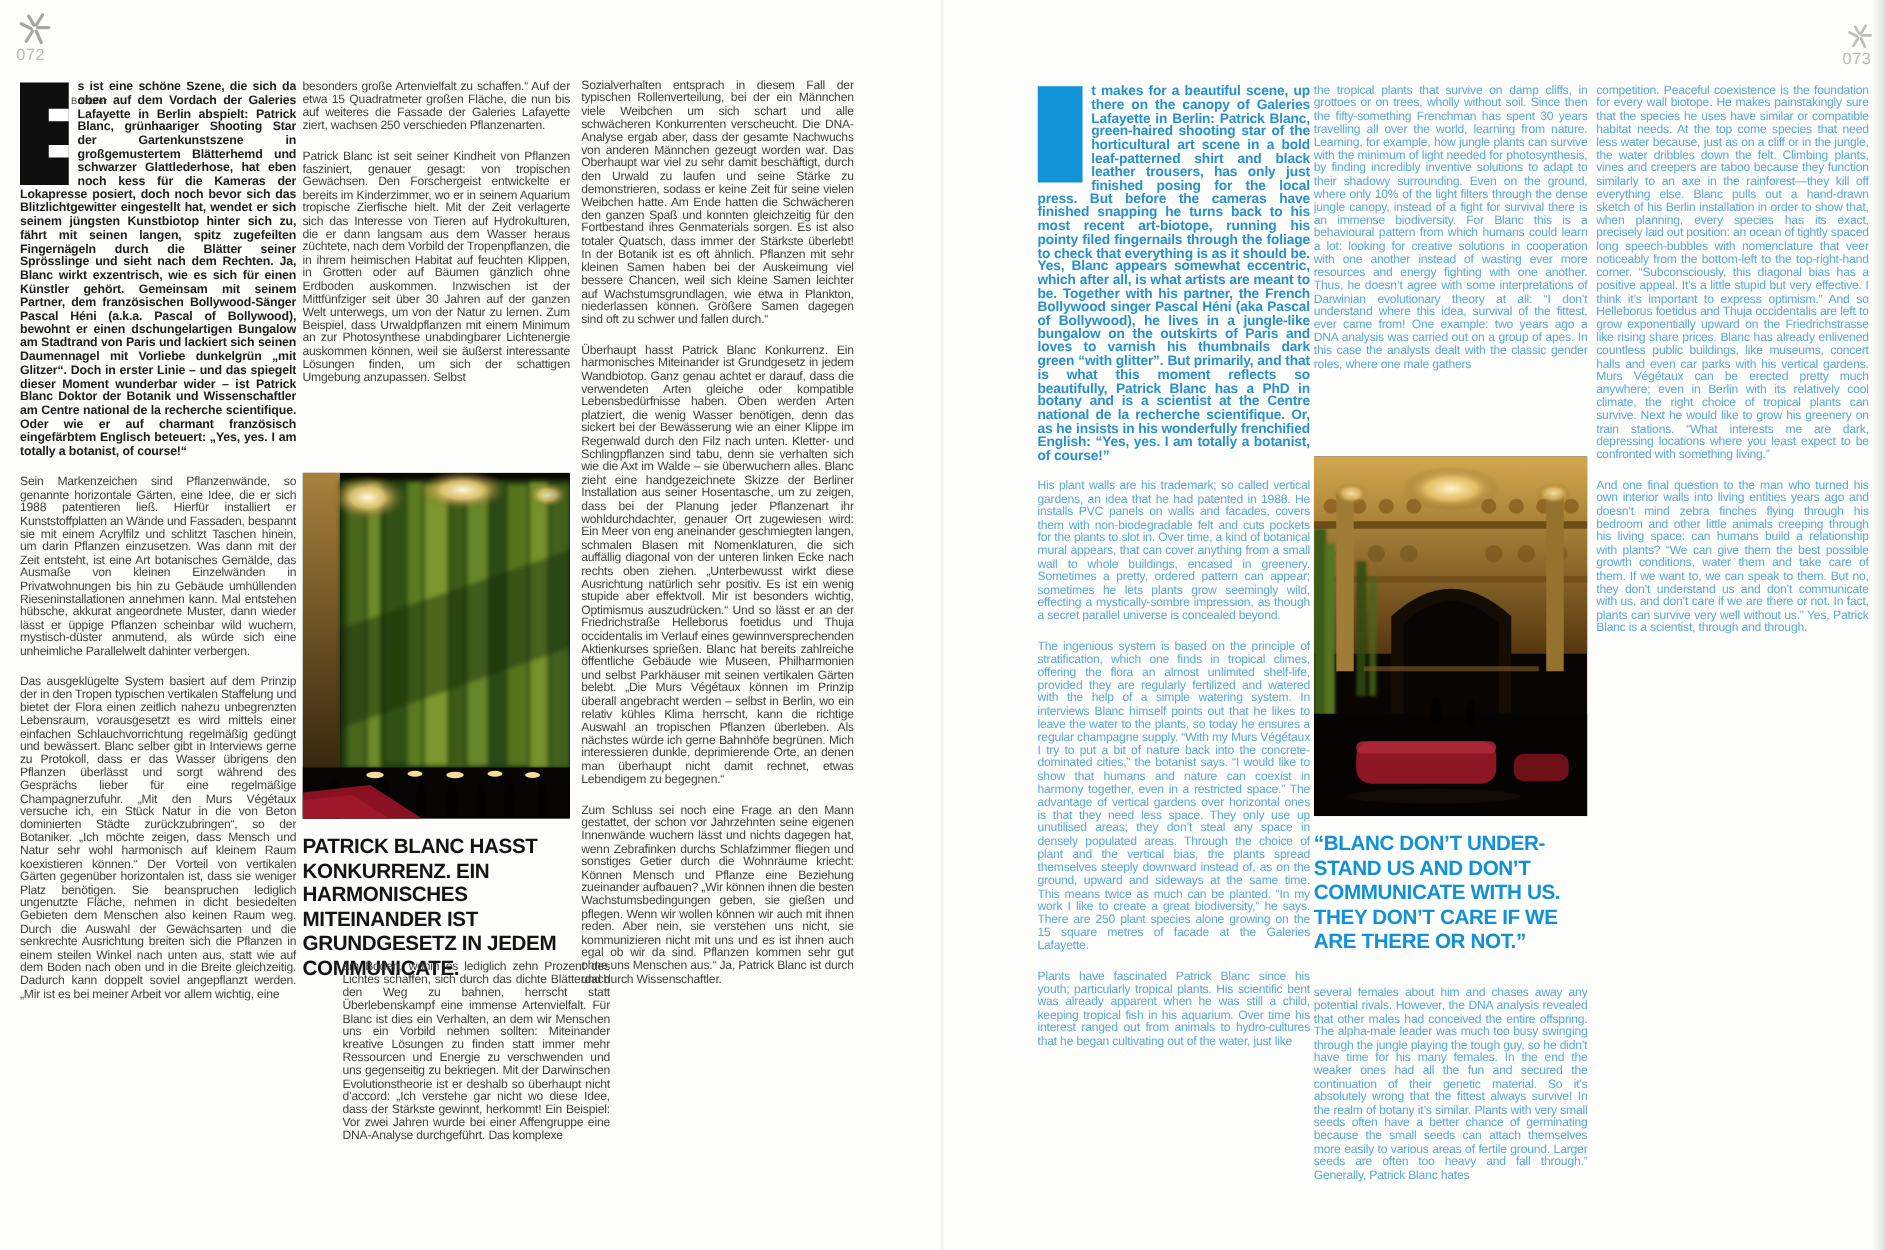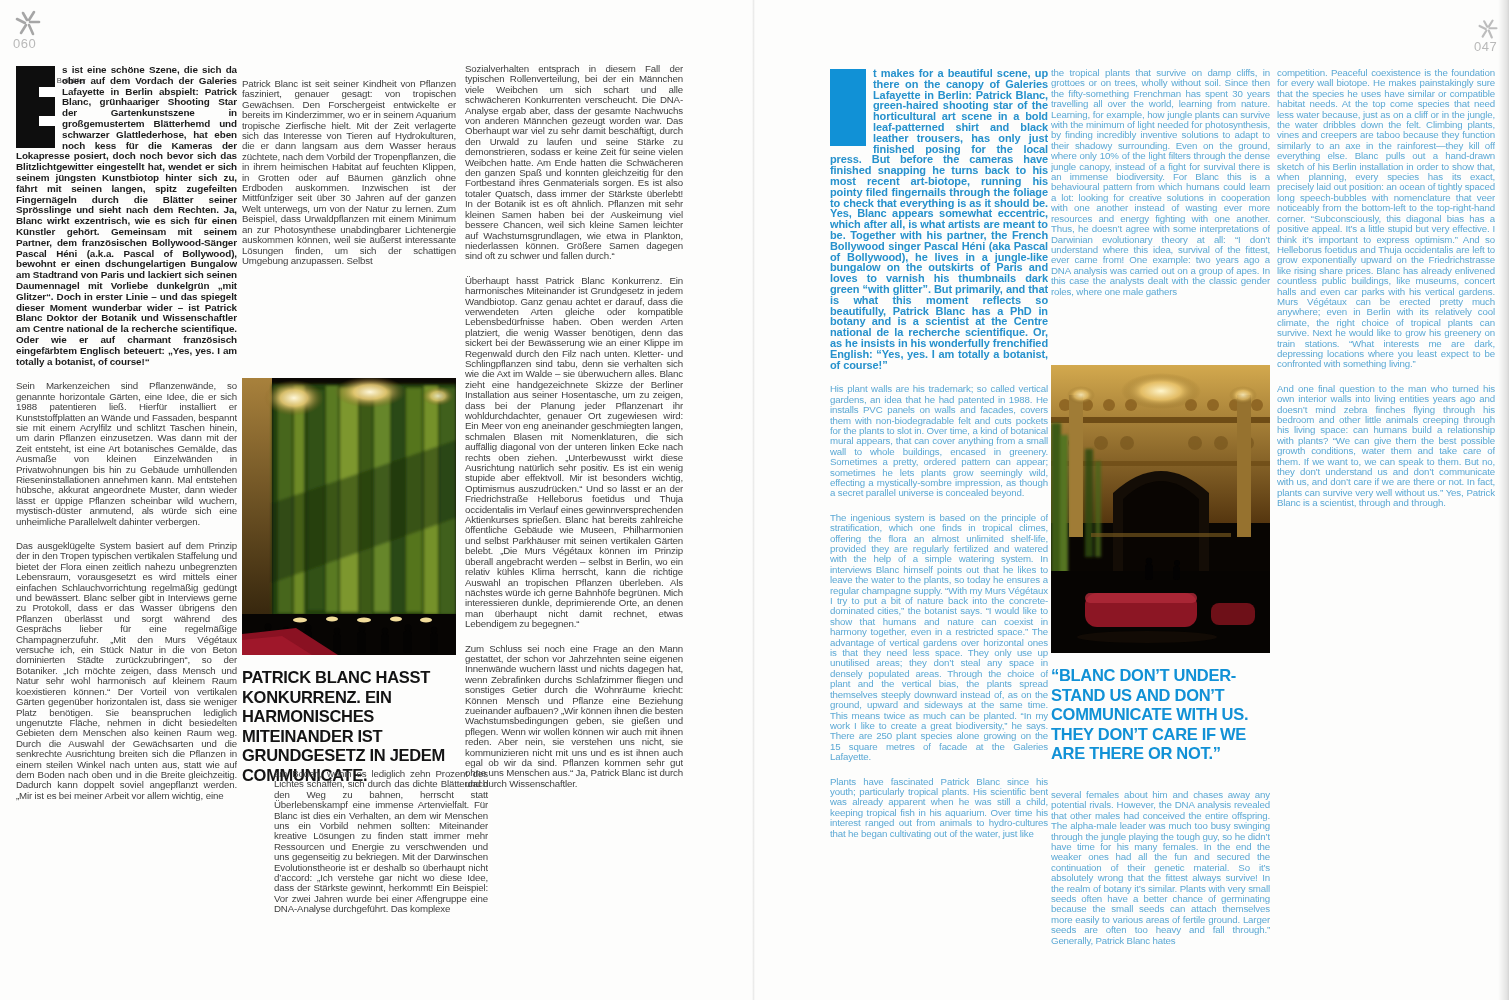--- a/index.html
+++ b/index.html
@@ -46,36 +46,37 @@
     <g stroke="#a6a6a6" stroke-width="2.6" stroke-linecap="round" fill="none">
       <path d="M9 3 L13 10"></path>
         <path d="M20 2 L15 10"></path>
         <path d="M3 9 L11 13"></path>
       <path d="M25 12 L16 12"></path>
         <path d="M7 23 L12 15"></path>
         <path d="M19 24 L15 15"></path>
     </g>
   </svg>
 </div>
-<div class="abs pageno" style="left:13px;top:36px;">060</div>
+<div class="abs pageno" style="left:13px;top:36px;">072</div>
 <div class="abs byline" style="left:16px;top:65px;margin-top:11px;">Text &gt; Kitty Bolhöfer</div>
 
 <div class="col" style="left:16px;top:65px;width:221px;height:928px;">
   <p class="t-bold">
     <span class="dropcap dropcap-e">
       <span class="notch n1"></span>
         <span class="notch n2"></span>
       <span class="sr">E</span>
     </span><span>s ist eine schöne Szene, die sich da oben auf dem Vordach der Galeries Lafayette in Berlin abspielt: Patrick Blanc, grünhaariger Shooting Star der Gartenkunstszene in großgemustertem Blätterhemd und schwarzer Glattlederhose, hat eben noch kess für die Kameras der Lokapresse posiert, doch noch bevor sich das Blitzlichtgewitter eingestellt hat, wendet er sich seinem jüngsten Kunstbiotop hinter sich zu, fährt mit seinen langen, spitz zugefeilten Fingernägeln durch die Blätter seiner Sprösslinge und sieht nach dem Rechten. Ja, Blanc wirkt exzentrisch, wie es sich für einen Künstler gehört. Gemeinsam mit seinem Partner, dem französischen Bollywood-Sänger Pascal Héni (a.k.a. Pascal of Bollywood), bewohnt er einen dschungelartigen Bungalow am Stadtrand von Paris und lackiert sich seinen Daumennagel mit Vorliebe dunkelgrün „mit Glitzer“. Doch in erster Linie – und das spiegelt dieser Moment wunderbar wider – ist Patrick Blanc Doktor der Botanik und Wissenschaftler am Centre national de la recherche scientifique. Oder wie er auf charmant französisch eingefärbtem Englisch beteuert: „Yes, yes. I am totally a botanist, of course!“</span>
   </p>
   <p class="t-light gap">Sein Markenzeichen sind Pflanzenwände, so genannte horizontale Gärten, eine Idee, die er sich 1988 patentieren ließ. Hierfür installiert er Kunststoffplatten an Wände und Fassaden, bespannt sie mit einem Acrylfilz und schlitzt Taschen hinein, um darin Pflanzen einzusetzen. Was dann mit der Zeit entsteht, ist eine Art botanisches Gemälde, das Ausmaße von kleinen Einzelwänden in Privatwohnungen bis hin zu Gebäude umhüllenden Rieseninstallationen annehmen kann. Mal entstehen hübsche, akkurat angeordnete Muster, dann wieder lässt er üppige Pflanzen scheinbar wild wuchern, mystisch-düster anmutend, als würde sich eine unheimliche Parallelwelt dahinter verbergen.</p>
   <p class="t-light gap">Das ausgeklügelte System basiert auf dem Prinzip der in den Tropen typischen vertikalen Staffelung und bietet der Flora einen zeitlich nahezu unbegrenzten Lebensraum, vorausgesetzt es wird mittels einer einfachen Schlauchvorrichtung regelmäßig gedüngt und bewässert. Blanc selber gibt in Interviews gerne zu Protokoll, dass er das Wasser übrigens den Pflanzen überlässt und sorgt während des Gesprächs lieber für eine regelmäßige Champagnerzufuhr. „Mit den Murs Végétaux versuche ich, ein Stück Natur in die von Beton dominierten Städte zurückzubringen“, so der Botaniker. „Ich möchte zeigen, dass Mensch und Natur sehr wohl harmonisch auf kleinem Raum koexistieren können.“ Der Vorteil von vertikalen Gärten gegenüber horizontalen ist, dass sie weniger Platz benötigen. Sie beanspruchen lediglich ungenutzte Fläche, nehmen in dicht besiedelten Gebieten dem Menschen also keinen Raum weg. Durch die Auswahl der Gewächsarten und die senkrechte Ausrichtung breiten sich die Pflanzen in einem steilen Winkel nach unten aus, statt wie auf dem Boden nach oben und in die Breite gleichzeitig. Dadurch kann doppelt soviel angepflanzt werden. „Mir ist es bei meiner Arbeit vor allem wichtig, eine</p>
 </div>
 
 <div class="col" style="left:242px;top:65px;width:214px;height:311px;">
+  <p class="t-light">besonders große Artenvielfalt zu schaffen.“ Auf der etwa 15 Quadratmeter großen Fläche, die nun bis auf weiteres die Fassade der Galeries Lafayette ziert, wachsen 250 verschieden Pflanzenarten.</p>
   <p class="t-light gap">Patrick Blanc ist seit seiner Kindheit von Pflanzen fasziniert, genauer gesagt: von tropischen Gewächsen. Den Forschergeist entwickelte er bereits im Kinderzimmer, wo er in seinem Aquarium tropische Zierfische hielt. Mit der Zeit verlagerte sich das Interesse von Tieren auf Hydrokulturen, die er dann langsam aus dem Wasser heraus züchtete, nach dem Vorbild der Tropenpflanzen, die in ihrem heimischen Habitat auf feuchten Klippen, in Grotten oder auf Bäumen gänzlich ohne Erdboden auskommen. Inzwischen ist der Mittfünfziger seit über 30 Jahren auf der ganzen Welt unterwegs, um von der Natur zu lernen. Zum Beispiel, dass Urwaldpflanzen mit einem Minimum an zur Photosynthese unabdingbarer Lichtenergie auskommen können, weil sie äußerst interessante Lösungen finden, um sich der schattigen Umgebung anzupassen. Selbst</p>
 </div>
 
 <div class="photo" style="left:242px;top:378px;width:214px;height:277px;">
   <svg width="214" height="277" viewBox="0 0 214 277">
     <defs>
       <radialGradient id="glowL">
           <stop offset="0" stop-color="#fff8da"></stop>
           <stop offset="0.45" stop-color="#f0cd79" stop-opacity="0.85"></stop>
           <stop offset="1" stop-color="#7a5a18" stop-opacity="0"></stop>
@@ -161,21 +162,21 @@
     <g stroke="#bdbdbd" stroke-width="2.8" stroke-linecap="round" fill="none">
       <path d="M9 3 L13 10"></path>
         <path d="M20 2 L15 10"></path>
         <path d="M3 9 L11 13"></path>
       <path d="M25 12 L16 12"></path>
         <path d="M7 23 L12 15"></path>
         <path d="M19 24 L15 15"></path>
     </g>
   </svg>
 </div>
-<div class="abs pageno" style="left:1474px;top:39px;">047</div>
+<div class="abs pageno" style="left:1474px;top:39px;">073</div>
 
 <div class="col" style="left:830px;top:68px;width:218px;height:925px;">
   <p class="b-bold">
     <span class="dropcap dropcap-i">
       <span class="sr">I</span>
     </span><span>t makes for a beautiful scene, up there on the canopy of Galeries Lafayette in Berlin: Patrick Blanc, green-haired shooting star of the horticultural art scene in a bold leaf-patterned shirt and black leather trousers, has only just finished posing for the local press. But before the cameras have finished snapping he turns back to his most recent art-biotope, running his pointy filed fingernails through the foliage to check that everything is as it should be. Yes, Blanc appears somewhat eccentric, which after all, is what artists are meant to be. Together with his partner, the French Bollywood singer Pascal Héni (aka Pascal of Bollywood), he lives in a jungle-like bungalow on the outskirts of Paris and loves to varnish his thumbnails dark green “with glitter”. But primarily, and that is what this moment reflects so beautifully, Patrick Blanc has a PhD in botany and is a scientist at the Centre national de la recherche scientifique. Or, as he insists in his wonderfully frenchified English: “Yes, yes. I am totally a botanist, of course!”</span>
   </p>
   <p class="b-light gap">His plant walls are his trademark; so called vertical gardens, an idea that he had patented in 1988. He installs PVC panels on walls and facades, covers them with non-biodegradable felt and cuts pockets for the plants to slot in. Over time, a kind of botanical mural appears, that can cover anything from a small wall to whole buildings, encased in greenery. Sometimes a pretty, ordered pattern can appear; sometimes he lets plants grow seemingly wild, effecting a mystically-sombre impression, as though a secret parallel universe is concealed beyond.</p>
   <p class="b-light gap">The ingenious system is based on the principle of stratification, which one finds in tropical climes, offering the flora an almost unlimited shelf-life, provided they are regularly fertilized and watered with the help of a simple watering system. In interviews Blanc himself points out that he likes to leave the water to the plants, so today he ensures a regular champagne supply. “With my Murs Végétaux I try to put a bit of nature back into the concrete-dominated cities,” the botanist says. “I would like to show that humans and nature can coexist in harmony together, even in a restricted space.” The advantage of vertical gardens over horizontal ones is that they need less space. They only use up unutilised areas; they don’t steal any space in densely populated areas. Through the choice of plant and the vertical bias, the plants spread themselves steeply downward instead of, as on the ground, upward and sideways at the same time. This means twice as much can be planted. “In my work I like to create a great biodiversity,” he says. There are 250 plant species alone growing on the 15 square metres of facade at the Galeries Lafayette.</p>
   <p class="b-light gap">Plants have fascinated Patrick Blanc since his youth; particularly tropical plants. His scientific bent was already apparent when he was still a child, keeping tropical fish in his aquarium. Over time his interest ranged out from animals to hydro-cultures that he began cultivating out of the water, just like</p>

